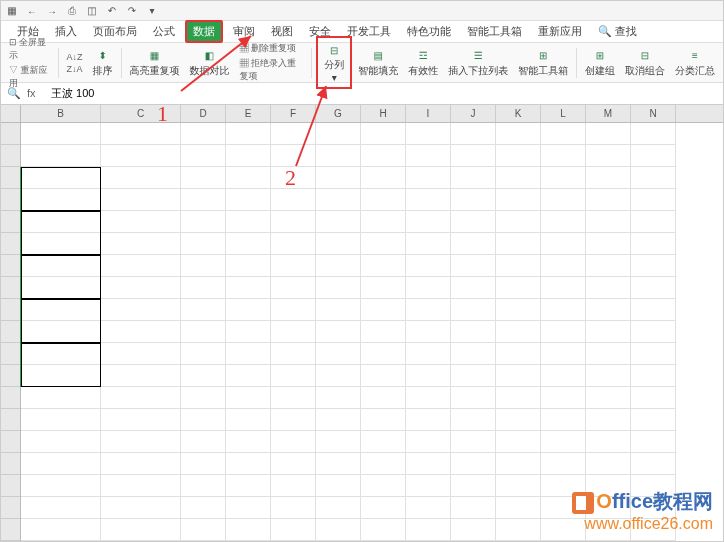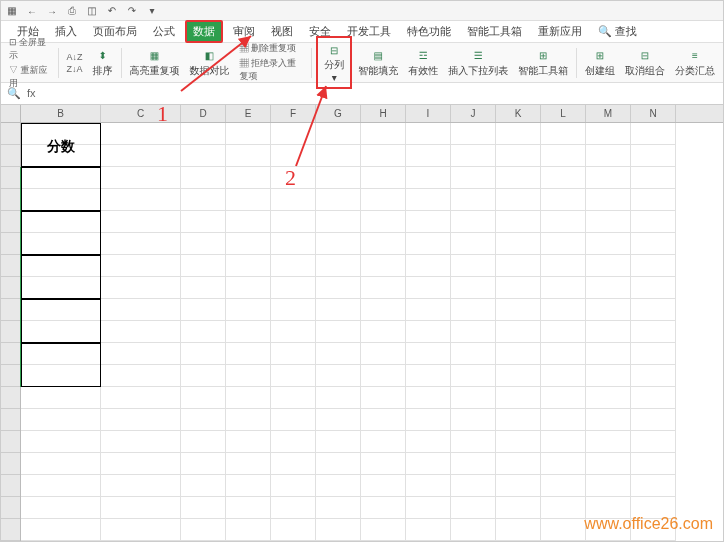--- a/index.html
+++ b/index.html
@@ -146,20 +146,21 @@
     </div>
   <div class="ribbon-btn">
       <span class="ricon">≡</span>
       <span>分类汇总</span>
     </div>
 </div>
 
 <div class="formula-bar">
   <span class="ficon">🔍</span>
   <span class="ficon">fx</span>
+  <span class="fval">王波 100</span>
 </div>
 
 <div class="sheet">
   <div class="col-headers">
     <div class="rowcol-corner"></div>
     <div id="colhdrs" style="display: flex;">
         <div class="col-h" style="width: 80px;">B</div>
         <div class="col-h" style="width: 80px;">C</div>
         <div class="col-h" style="width: 45px;">D</div>
         <div class="col-h" style="width: 45px;">E</div>
@@ -191,21 +192,20 @@
         <div class="row-h"></div>
         <div class="row-h"></div>
         <div class="row-h"></div>
         <div class="row-h"></div>
         <div class="row-h"></div>
         <div class="row-h"></div>
         <div class="row-h"></div>
       </div>
     <div class="cells" id="cells">
       <div class="green-line"></div>
-      <div class="bold-box b1">分数</div>
       <div class="bold-box b2"></div>
       <div class="bold-box b3"></div>
       <div class="bold-box b4"></div>
       <div class="bold-box b5"></div>
       <div class="bold-box b6"></div>
     <div class="cell-row">
           <div class="cell" style="width: 80px;"></div>
           <div class="cell" style="width: 80px;"></div>
           <div class="cell" style="width: 45px;"></div>
           <div class="cell" style="width: 45px;"></div>
@@ -506,14 +506,15 @@
 <svg class="anno-arrow" style="left:290px;top:80px;width:50px;height:90px">
     <defs>
       <marker id="ah2" markerWidth="8" markerHeight="8" refX="6" refY="3" orient="auto">
         <path d="M0,0 L6,3 L0,6 Z" fill="#e63333"></path>
       </marker>
     </defs>
     <line x1="5" y1="85" x2="35" y2="5" stroke="#e63333" stroke-width="2" marker-end="url(#ah2)"></line>
   </svg>
 
 <div class="watermark">
+  <div class="line1"><span class="wm-logo"></span><span class="o-orange">O</span><span class="rest">ffice教程网</span></div>
   <div class="line2">www.office26.com</div>
 </div>
 
 </body></html>

